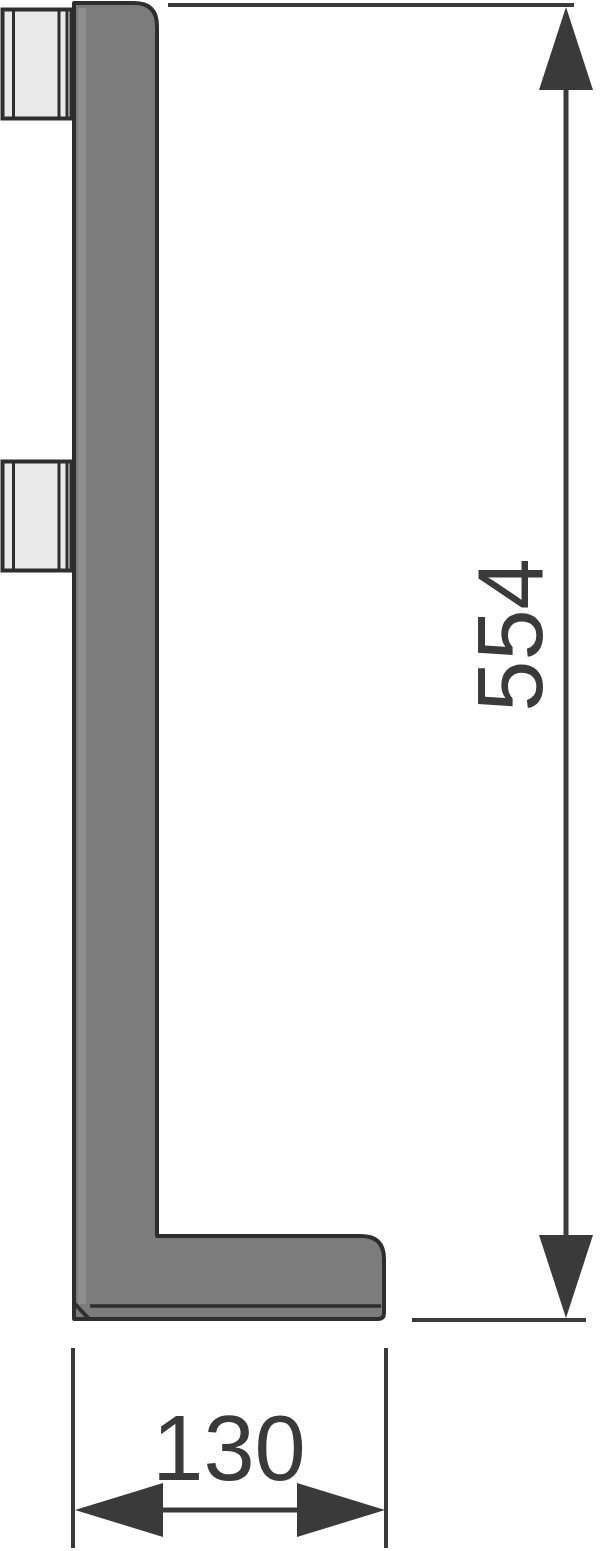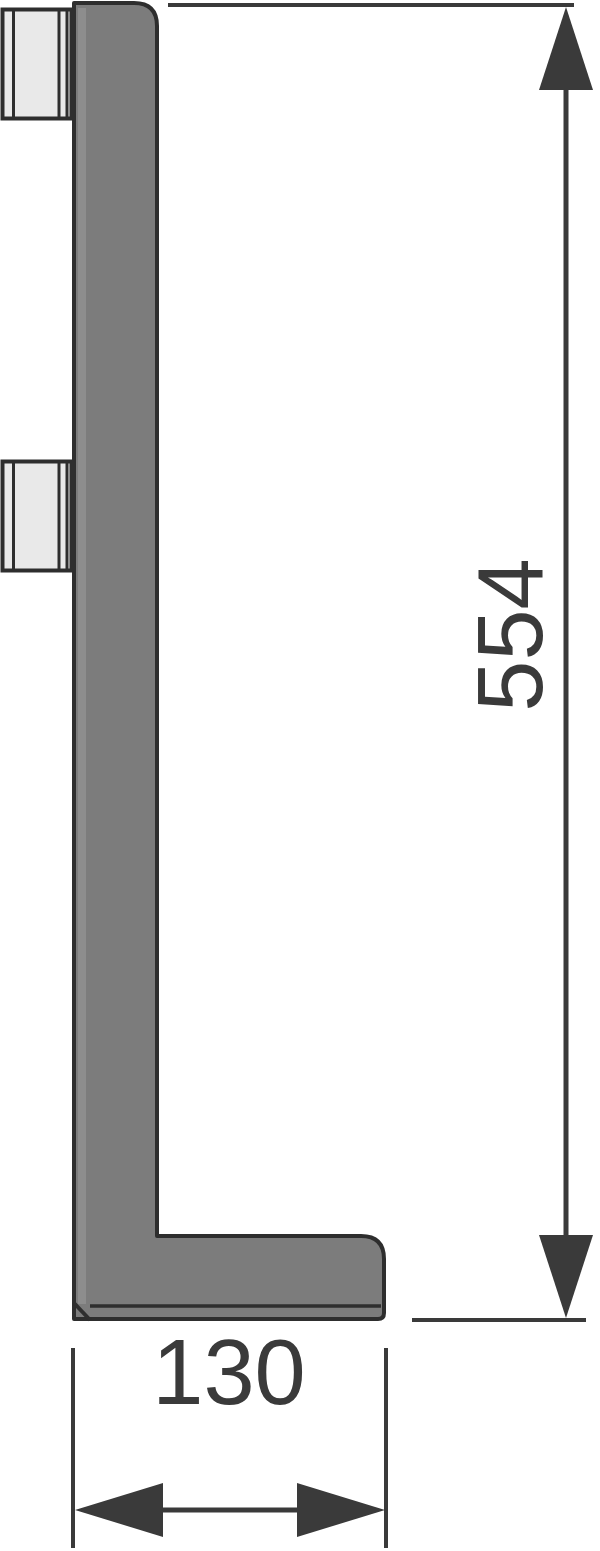--- a/index.html
+++ b/index.html
@@ -26,21 +26,21 @@
     font-size:92px;
     line-height:1;
     white-space:nowrap;
     user-select:none;
   }
   .dim-label.vertical{
     left:510px;top:635px;
     transform:translate(-50%,-50%) rotate(-90deg);
   }
   .dim-label.horizontal{
-    left:229px;top:1372px;
+    left:229px;top:1448px;
     transform:translate(-50%,-50%);
   }
 </style>
 </head>
 <body>
 
 <div class="stage">
 
   <svg width="600" height="1551" viewBox="0 0 600 1551">
 

